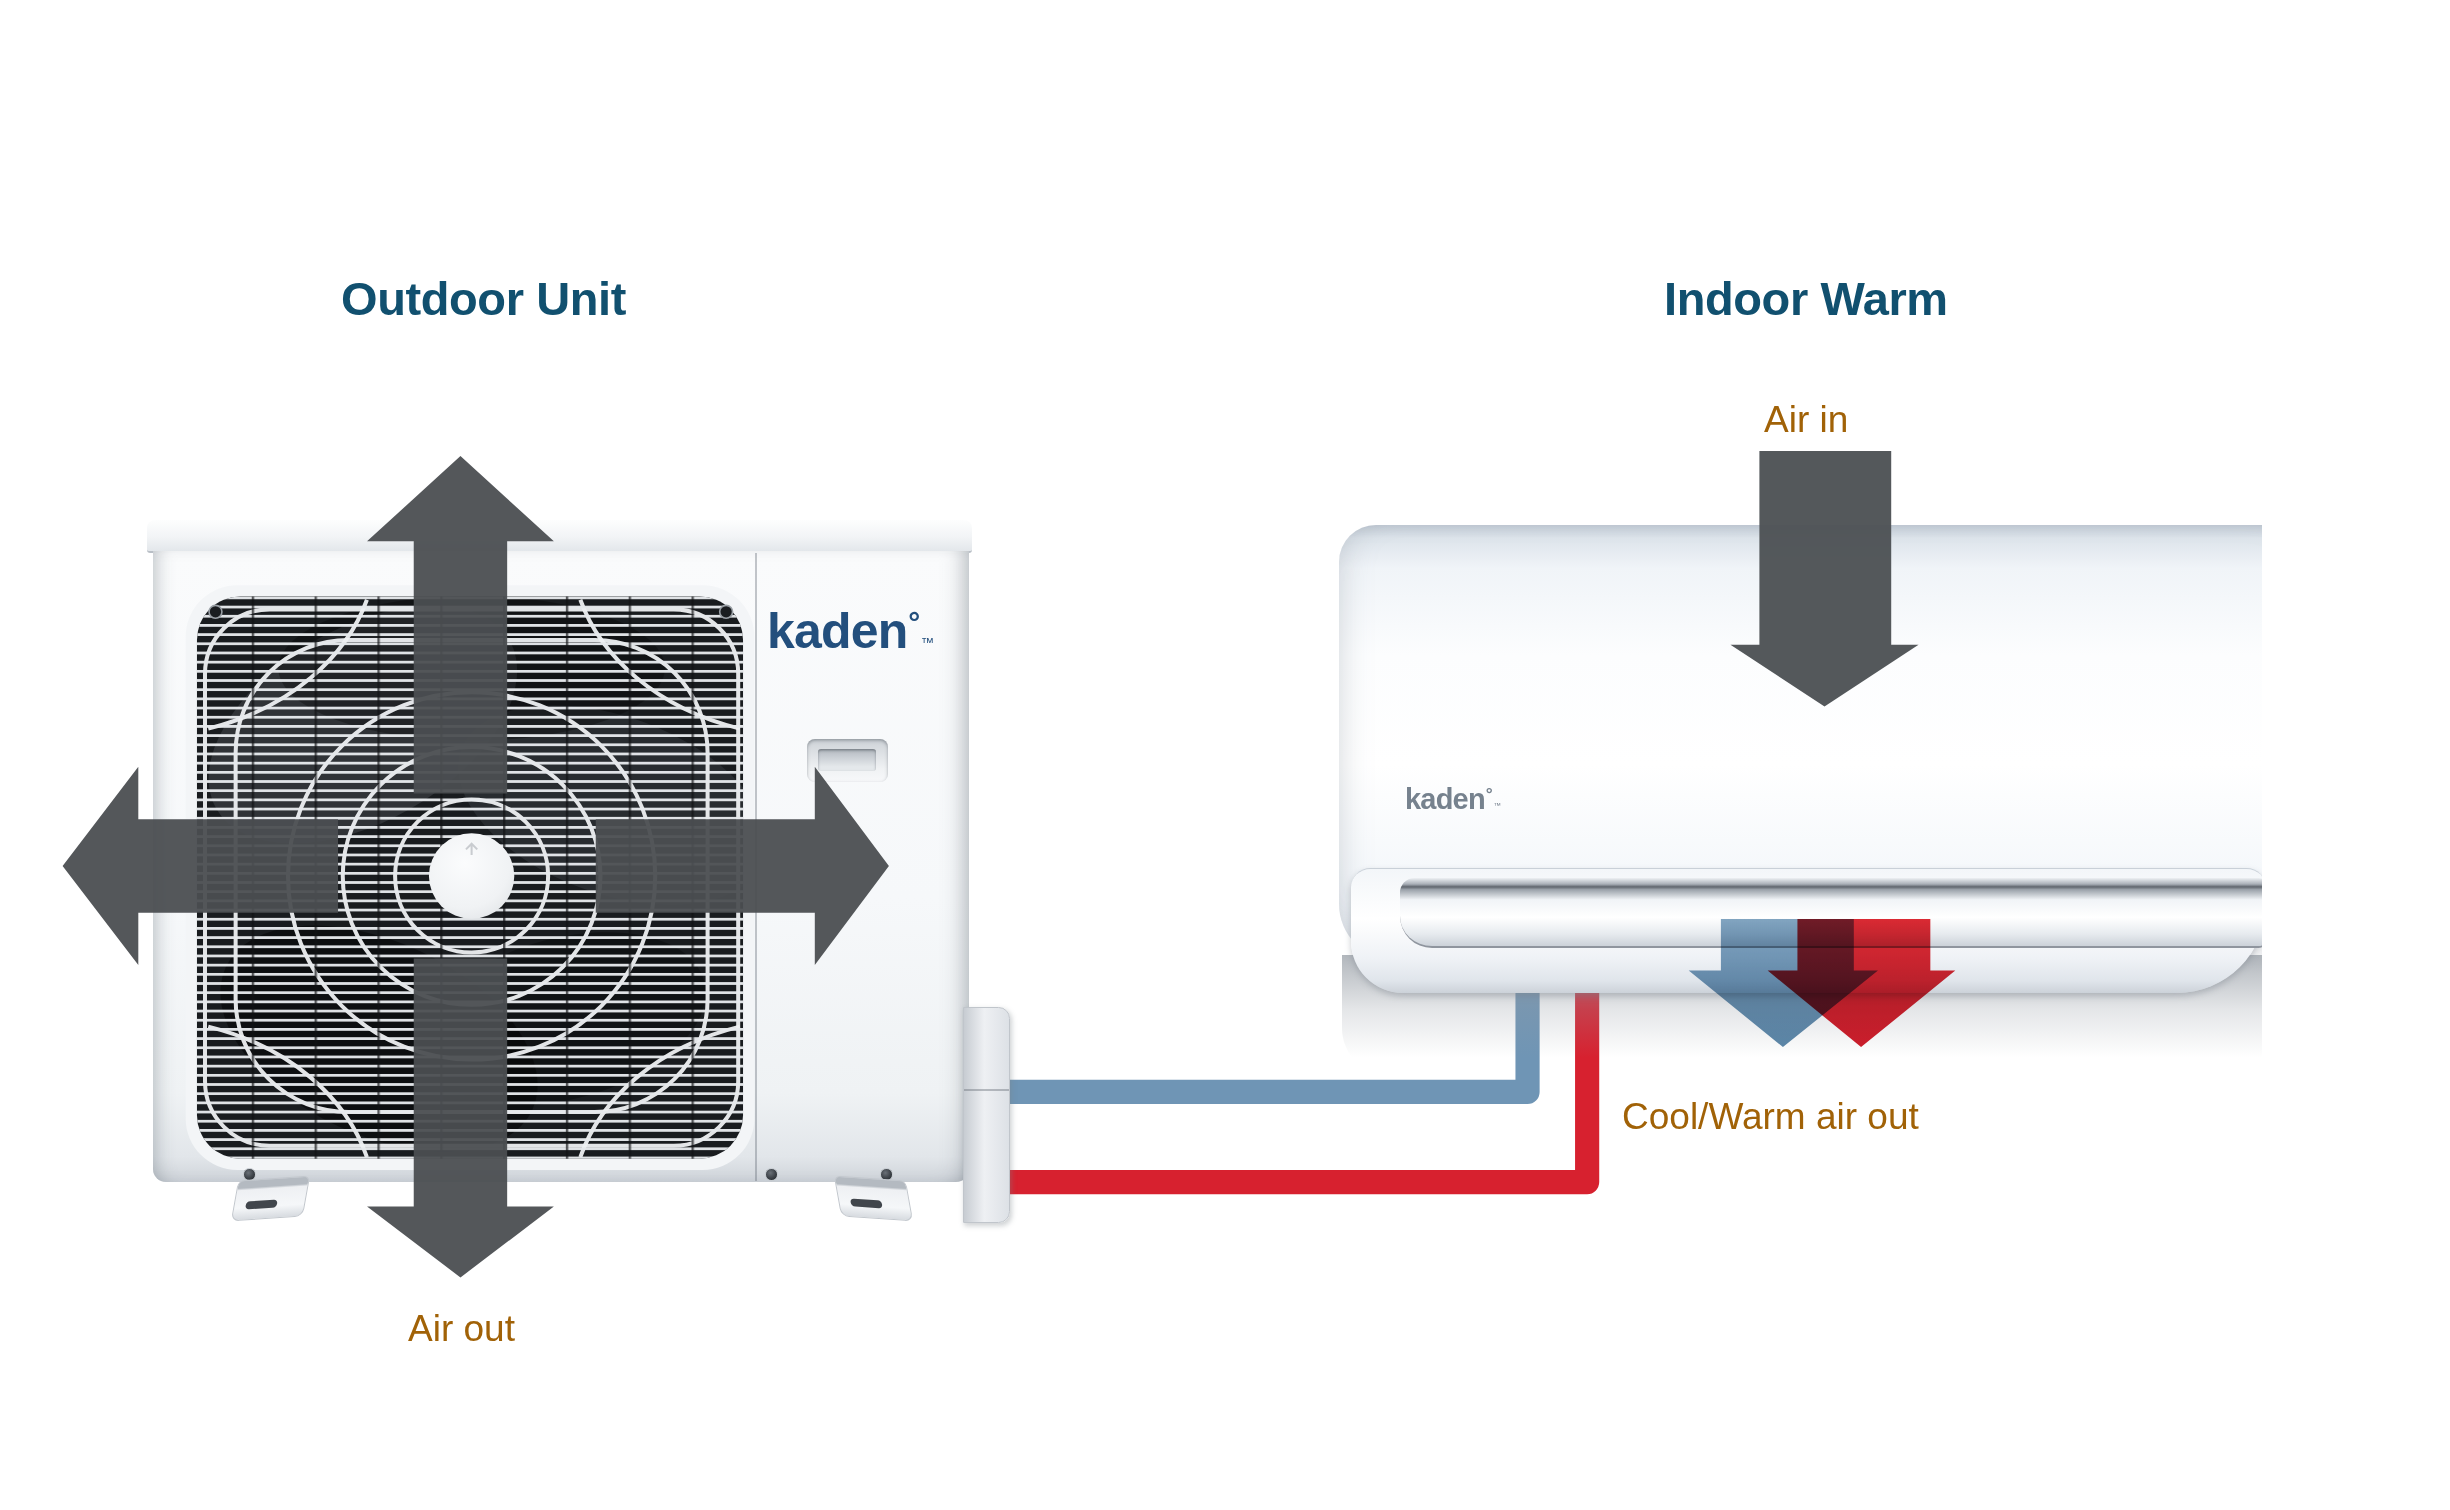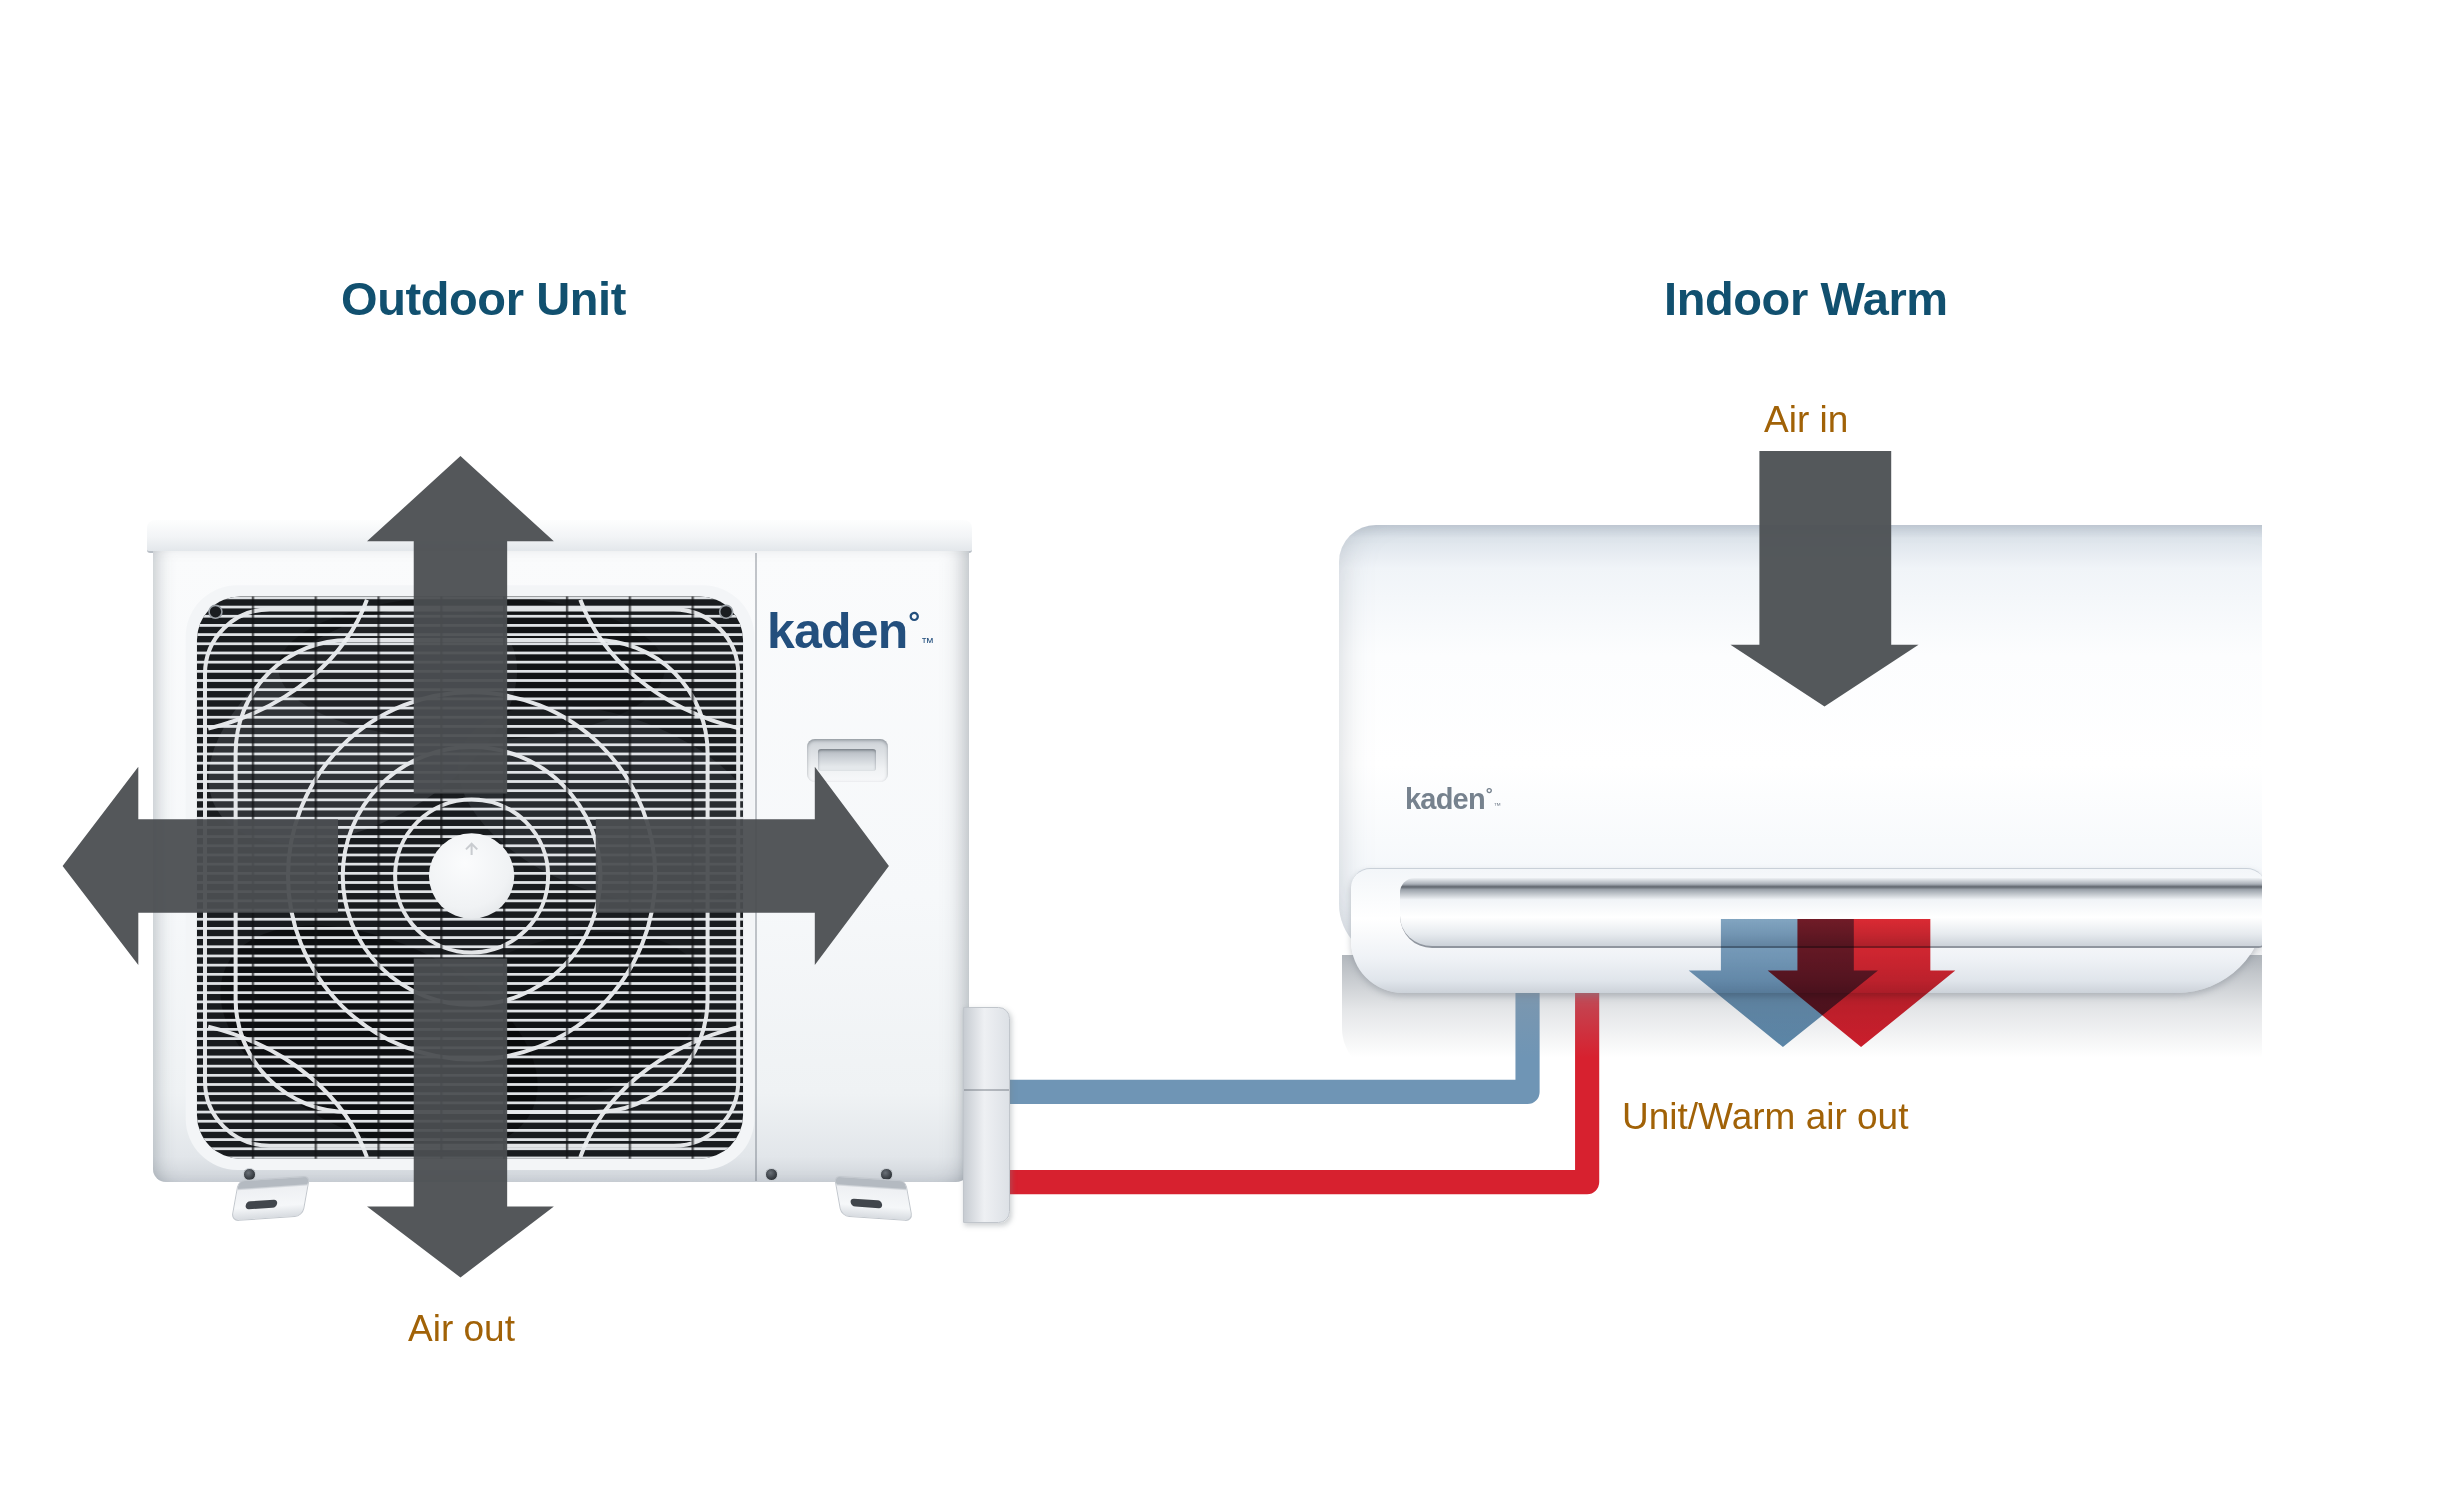--- a/index.html
+++ b/index.html
@@ -88,21 +88,21 @@
 </style>
 </head>
 <body>
 
 <div id="stage">
 
   <div class="abs title" style="left:341px;top:271px;">Outdoor Unit</div>
   <div class="abs title" style="left:1664px;top:271px;">Indoor Warm</div>
   <div class="abs lbl" style="left:1764px;top:399px;">Air in</div>
   <div class="abs lbl" style="left:408px;top:1308px;">Air out</div>
-  <div class="abs lbl" style="left:1622px;top:1096px;">Unit/Warm air out</div>
+  <div class="abs lbl" style="left:1622px;top:1096px;">Cool/Warm air out</div>
 
   <svg class="abs" style="left:950px;top:926px;" width="725" height="298" viewBox="1180 1150 900 370">
     <path d="M1222,1356 L1897,1356 L1897,1205" fill="none" stroke="#6f95b5" stroke-width="30" stroke-linejoin="round"></path>
     <path d="M1222,1468 L1971,1468 L1971,1205" fill="none" stroke="#d7212f" stroke-width="30" stroke-linejoin="round"></path>
   </svg>
 
   <div class="abs in-shadow-right"></div>
   <div class="abs in-shadow-bottom"></div>
 
   <div class="abs od-cap"></div>

